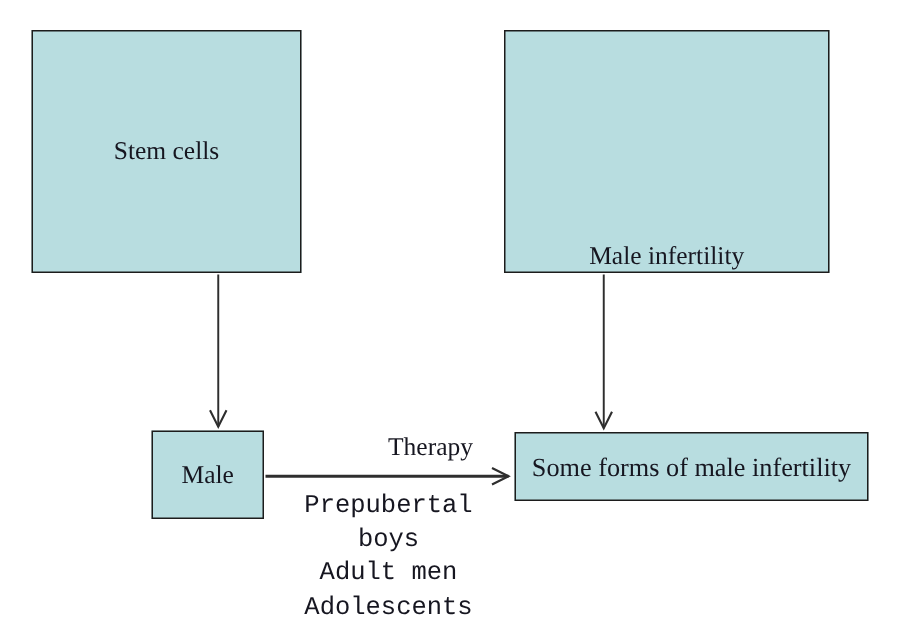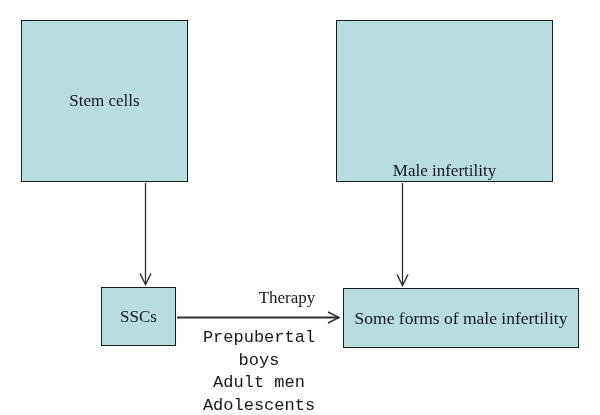--- a/index.html
+++ b/index.html
@@ -42,24 +42,24 @@
     position: absolute;
     background: var(--box-fill);
     border: 1.5px solid var(--box-border);
     display: flex;
     align-items: center;
     justify-content: center;
     text-align: center;
     color: var(--text);
     font-size: 17px;
   }
-  .node-stem-cells        { left: 21px;  top: 20px;  width: 167px; height: 162px; }
+  .node-stem-cells        { left: 21px;  top: 20px;  width: 180px; height: 162px; }
   .node-male-infertility  { left: 336px; top: 20px;  width: 217px; height: 162px; align-items: flex-end; }
   .node-sscs              { left: 101px; top: 287px; width: 75px;  height: 59px;  }
-  .node-some-forms        { left: 343px; top: 288px; width: 236px; height: 60px; font-size: 17.5px; }
+  .node-some-forms        { left: 343px; top: 288px; width: 236px; height: 46px; font-size: 17.5px; }
   .edge-label {
     position: absolute;
     color: var(--text);
     font-size: 17px;
     text-align: center;
     margin-left: 20px;
   }
   .label-therapy {
     left: 197px; top: 288px; width: 140px;
     line-height: 20px;
@@ -88,21 +88,21 @@
 
   <div class="node node-stem-cells">
     <span>Stem cells</span>
   </div>
 
   <div class="node node-male-infertility">
     <span>Male infertility</span>
   </div>
 
   <div class="node node-sscs">
-    <span>SSCs</span>
+    <span>Male</span>
   </div>
 
   <div class="node node-some-forms">
     <span>Some forms of male infertility</span>
   </div>
 
   <div class="edge-label label-therapy">Therapy</div>
 
   <div class="edge-label label-stack">
     <div>Prepubertal boys</div>

